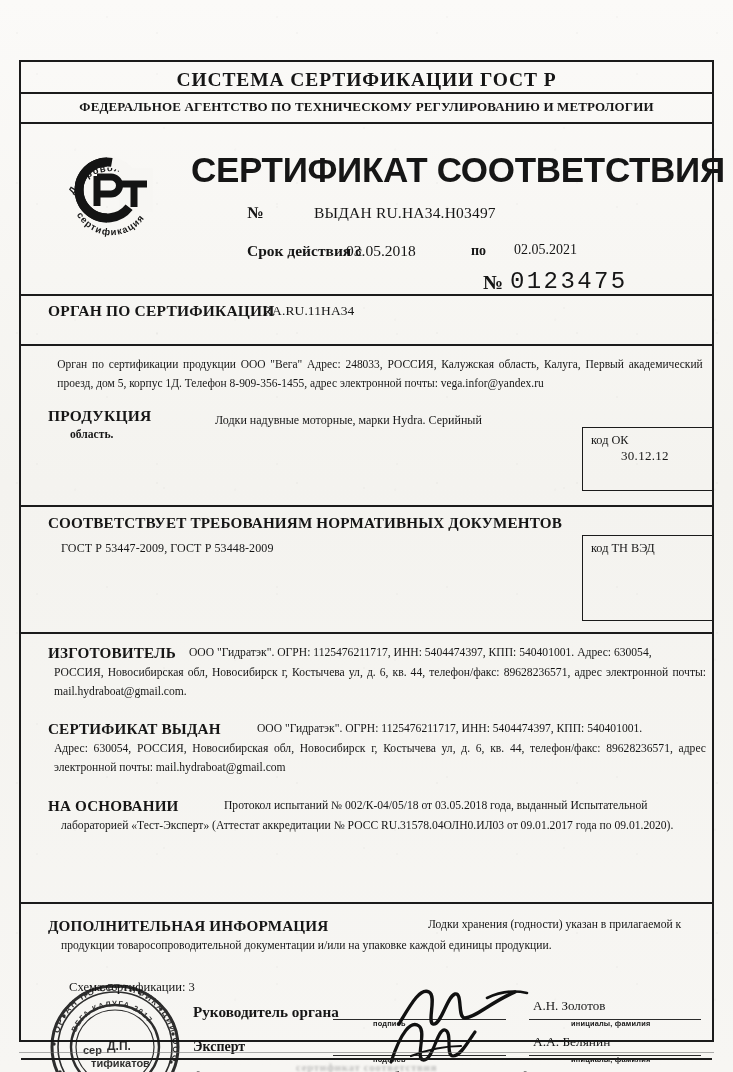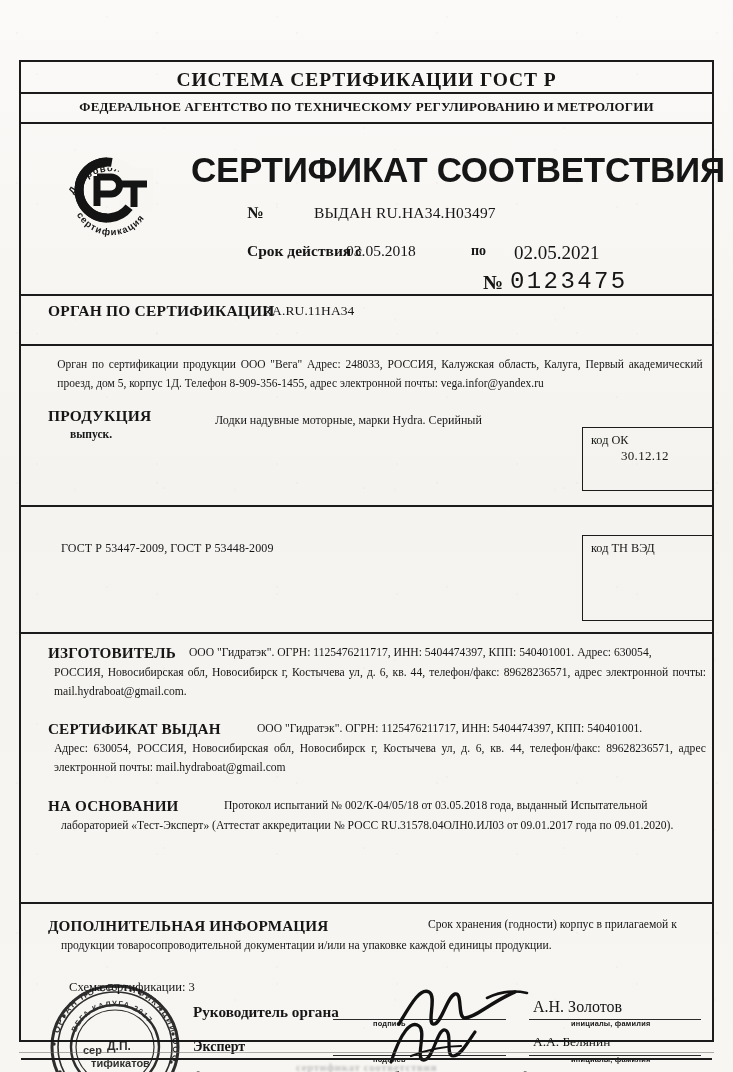--- a/index.html
+++ b/index.html
@@ -52,21 +52,21 @@
     position:absolute;left:170px;top:88px;
     font-family:"Liberation Sans", sans-serif;
     font-size:35px;font-weight:bold;letter-spacing:-0.3px;
     white-space:nowrap;
   }
   .numrow{position:absolute;left:226px;top:141px;font-size:16.5px;font-weight:bold;}
   .numval{position:absolute;left:293px;top:142px;font-size:15.5px;letter-spacing:.2px;white-space:nowrap;}
   .srok{position:absolute;left:226px;top:180px;font-size:15.5px;font-weight:bold;text-align:right;}
   .srokfrom{position:absolute;left:325px;top:180px;font-size:15.5px;}
   .srokpo{position:absolute;left:450px;top:181px;font-size:14px;font-weight:bold;}
-  .srokto{position:absolute;left:493px;top:180px;font-size:19px;text-align:center;}
+  .srokto{position:absolute;left:493px;top:180px;font-size:14px;text-align:center;}
   .serial-n{position:absolute;left:462px;top:209px;font-size:20px;font-weight:bold;}
   .serial{
     position:absolute;left:489px;top:206px;font-size:24px;letter-spacing:2.4px;
     font-family:"Liberation Mono", monospace;
   }
   .blk-organ{position:absolute;left:27px;top:240px;font-size:15.5px;font-weight:bold;letter-spacing:.2px;}
   .organ-code{position:absolute;left:242px;top:241px;font-size:13.5px;letter-spacing:.1px;}
 
   .organ-body{
     position:absolute;left:33px;top:294px;width:652px;
@@ -128,21 +128,21 @@
   .sig-role1{position:absolute;left:172px;top:941px;font-size:15.2px;font-weight:bold;}
   .sig-role2{position:absolute;left:172px;top:977px;font-size:14px;font-weight:bold;}
 
   .sig-line-a{position:absolute;left:312px;top:957px;width:173px;border-top:1.4px solid #2a2a2a;}
   .sig-line-b{position:absolute;left:312px;top:993px;width:173px;border-top:1.4px solid #2a2a2a;}
   .sig-cap-a{position:absolute;left:352px;top:957px;font-size:7.4px;font-weight:bold;font-family:"Liberation Sans",sans-serif;letter-spacing:.2px;}
   .sig-cap-b{position:absolute;left:352px;top:993px;font-size:7.4px;font-weight:bold;font-family:"Liberation Sans",sans-serif;letter-spacing:.2px;}
 
   .nm-line-a{position:absolute;left:508px;top:957px;width:172px;border-top:1.4px solid #2a2a2a;}
   .nm-line-b{position:absolute;left:508px;top:993px;width:172px;border-top:1.4px solid #2a2a2a;}
-  .nm-a{position:absolute;left:512px;top:936px;font-size:16px;}
+  .nm-a{position:absolute;left:512px;top:936px;font-size:13px;}
   .nm-b{position:absolute;left:512px;top:972px;font-size:13.4px;}
   .nm-cap-a{position:absolute;left:550px;top:957px;font-size:7.4px;font-weight:bold;font-family:"Liberation Sans",sans-serif;letter-spacing:.2px;}
   .nm-cap-b{position:absolute;left:550px;top:993px;font-size:7.4px;font-weight:bold;font-family:"Liberation Sans",sans-serif;letter-spacing:.2px;}
 
   .footer-note{
     position:absolute;left:0;right:0;top:1006px;text-align:center;
     font-size:15.2px;font-weight:bold;letter-spacing:.1px;
   }
 
   .cutline{position:absolute;left:19px;right:19px;top:1052px;border-top:1.6px solid #6d6d6d;opacity:.55;}
@@ -209,28 +209,29 @@
 
     <div class="hline" style="top:232px;"></div>
 
     <div class="blk-organ">ОРГАН ПО СЕРТИФИКАЦИИ</div>
     <div class="organ-code">RA.RU.11НА34</div>
     <div class="hline" style="top:282px;"></div>
     <div class="organ-body">Орган по сертификации продукции ООО "Вега" Адрес: 248033, РОССИЯ, Калужская область, Калуга, Первый академический проезд, дом 5, корпус 1Д. Телефон 8-909-356-1455, адрес электронной почты: vega.infor@yandex.ru</div>
 
     <div class="blk-prod">ПРОДУКЦИЯ</div>
     <div class="prod-txt">Лодки надувные моторные, марки Hydra. Серийный</div>
-    <div class="prod-cont">выпуск.</div>
+    <div class="prod-cont">область.</div>
     <div class="box-ok">
       <span class="k">код ОК</span>
       <span class="v">30.12.12</span>
     </div>
 
     <div class="hline" style="top:443px;"></div>
 
+    <div class="blk-soot">СООТВЕТСТВУЕТ ТРЕБОВАНИЯМ НОРМАТИВНЫХ ДОКУМЕНТОВ</div>
     <div class="soot-txt">ГОСТ Р 53447-2009, ГОСТ Р 53448-2009</div>
     <div class="box-tnved">
       <span class="k">код ТН ВЭД</span>
     </div>
 
     <div class="hline" style="top:570px;"></div>
 
     <div class="blk-izg">ИЗГОТОВИТЕЛЬ</div>
     <div class="izg-body">ООО "Гидратэк". ОГРН: 1125476211717, ИНН: 5404474397, КПП: 540401001. Адрес: 630054,</div>
     <div class="izg-rest">РОССИЯ, Новосибирская обл, Новосибирск г, Костычева ул, д. 6, кв. 44, телефон/факс: 89628236571, адрес электронной почты: mail.hydraboat@gmail.com.</div>
@@ -239,21 +240,21 @@
     <div class="vyd-body">ООО "Гидратэк". ОГРН: 1125476211717, ИНН: 5404474397, КПП: 540401001.</div>
     <div class="vyd-rest">Адрес: 630054, РОССИЯ, Новосибирская обл, Новосибирск г, Костычева ул, д. 6, кв. 44, телефон/факс: 89628236571, адрес электронной почты: mail.hydraboat@gmail.com</div>
 
     <div class="blk-osn">НА ОСНОВАНИИ</div>
     <div class="osn-body">Протокол испытаний № 002/К-04/05/18 от 03.05.2018 года, выданный Испытательной</div>
     <div class="osn-rest">лабораторией «Тест-Эксперт» (Аттестат аккредитации № РОСС RU.31578.04ОЛН0.ИЛ03 от 09.01.2017 года по 09.01.2020).</div>
 
     <div class="hline" style="top:840px;"></div>
 
     <div class="blk-dop">ДОПОЛНИТЕЛЬНАЯ ИНФОРМАЦИЯ</div>
-    <div class="dop-body">Срок хранения (годности) корпус в прилагаемой к</div>
+    <div class="dop-body">Лодки хранения (годности) указан в прилагаемой к</div>
     <div class="dop-rest">продукции товаросопроводительной документации и/или на упаковке каждой единицы продукции.</div>
 
     <div class="shema">Схема сертификации: 3</div>
 
     <div class="sig-role1">Руководитель органа</div>
     <div class="sig-role2">Эксперт</div>
 
     <div class="sig-line-a"></div>
     <div class="sig-line-b"></div>
     <div class="sig-cap-a">подпись</div>

